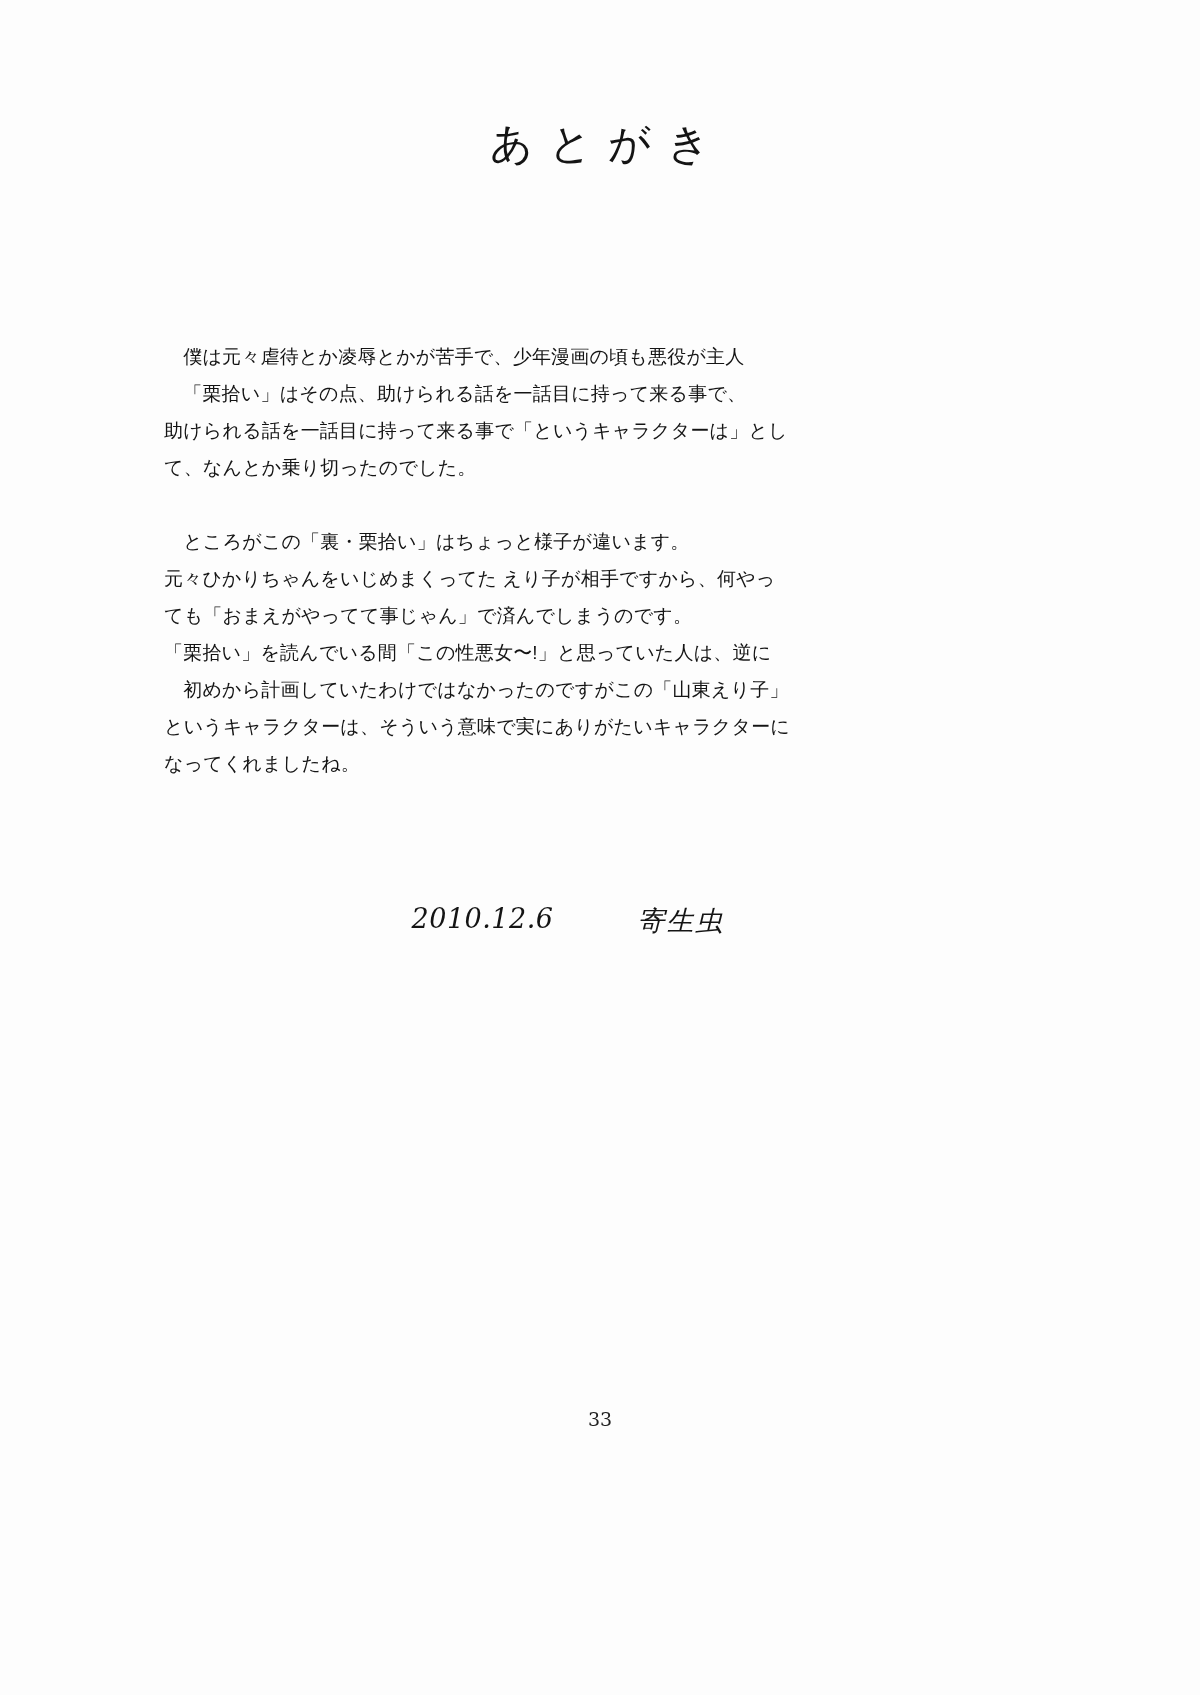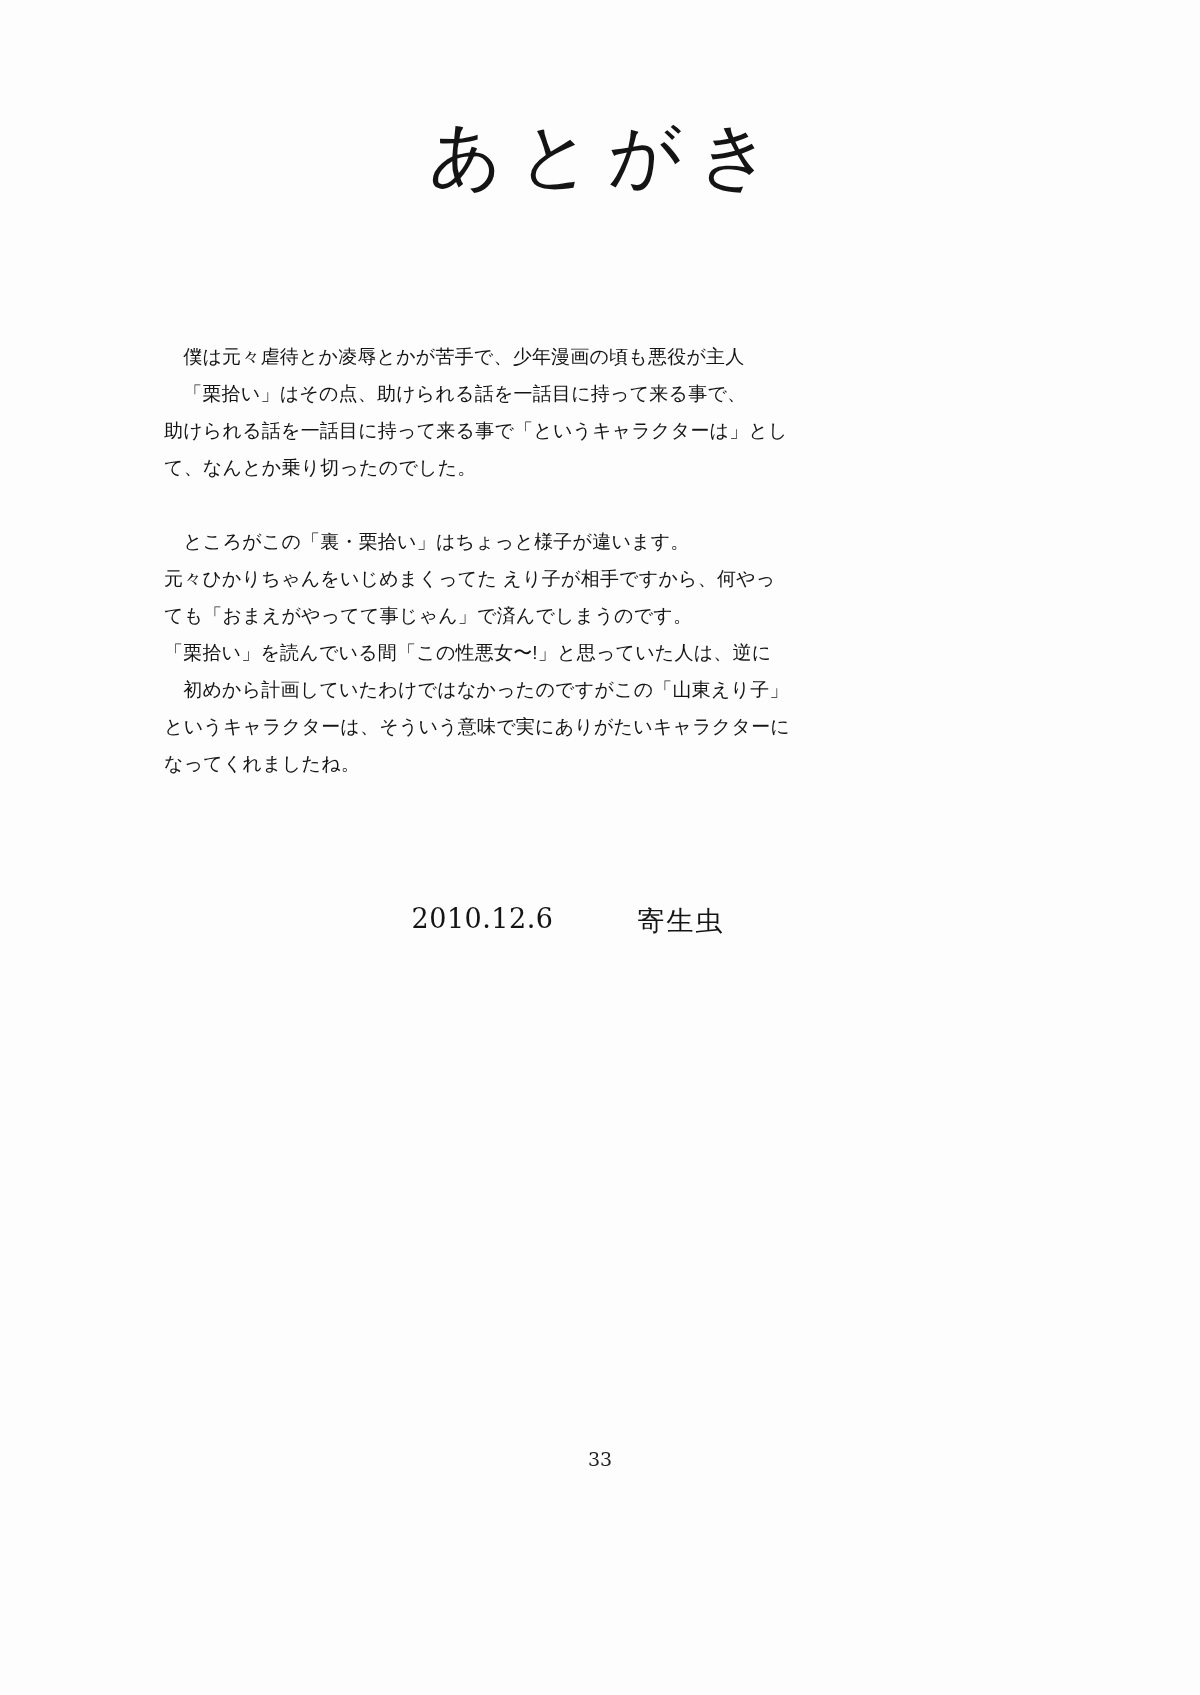--- a/index.html
+++ b/index.html
@@ -15,26 +15,26 @@
     color: #1a1a1a;
     overflow: hidden;
   }
   .page {
     position: absolute;
     inset: 0;
     background: #fdfdfd;
   }
   .title {
     position: absolute;
-    top: 108px;
+    top: 116px;
     left: 0;
     width: 100%;
     text-align: center;
     font-family: "DejaVu Serif", serif;
-    font-size: 72px;
+    font-size: 42px;
     letter-spacing: 16px;
     font-weight: 400;
     color: #141414;
     text-indent: 16px;
   }
   .body-block {
     position: absolute;
     left: 164px;
     width: 800px;
     font-family: Liberation Sans, sans-serif;
@@ -49,35 +49,36 @@
     white-space: pre;
   }
   .signature {
     position: absolute;
     top: 903px;
     left: 168px;
     width: 800px;
     font-family: "DejaVu Serif", serif;
     font-size: 27px;
     color: #141414;
+    font-style: italic;
   }
   .sig-inner {
     display: flex;
     justify-content: center;
     gap: 84px;
   }
   .sig-date {
     letter-spacing: 0.5px;
   }
   .sig-name {
     letter-spacing: 2px;
   }
   .page-number {
     position: absolute;
-    top: 1448px;
+    top: 1408px;
     left: 0;
     width: 100%;
     text-align: center;
     font-family: "DejaVu Serif", serif;
     font-size: 19px;
     color: #202020;
   }
 </style>
 </head>
 <body>

